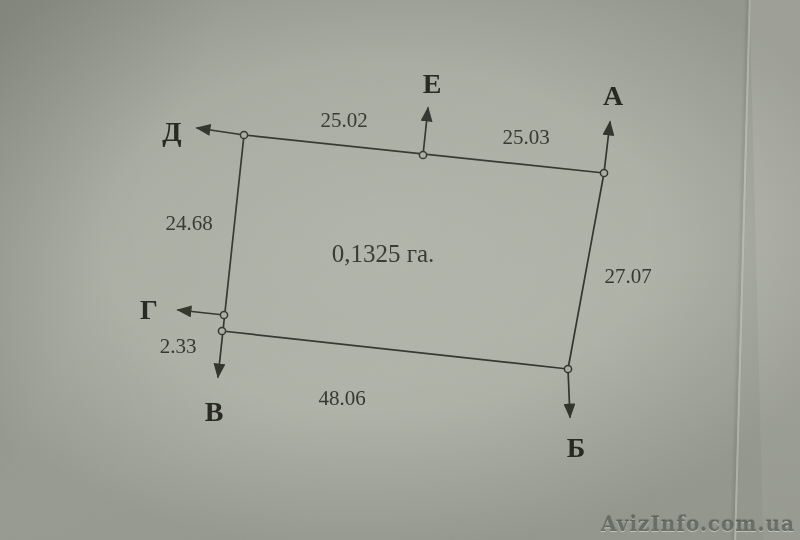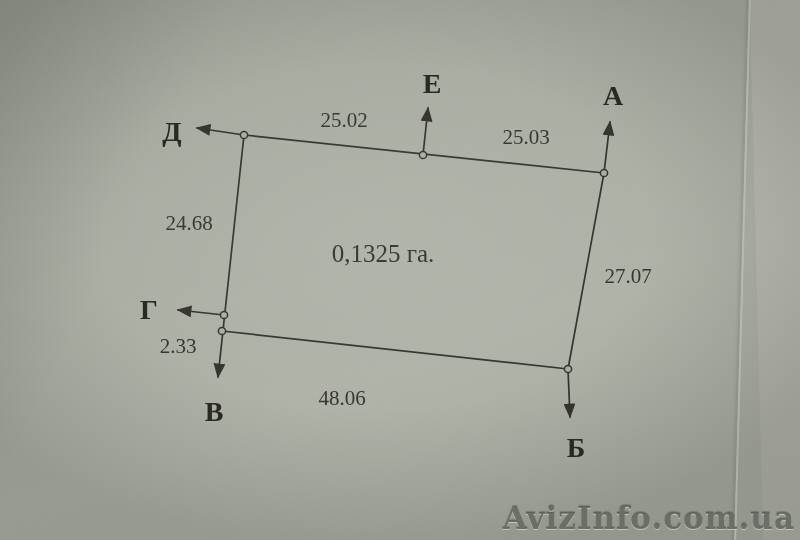--- a/index.html
+++ b/index.html
@@ -74,21 +74,21 @@
         rgba(0,0,0,0) 55%,
         rgba(26,30,23,0.16) 100%),
       linear-gradient(115deg, rgba(30,34,28,0.10) 0%, rgba(0,0,0,0) 22%);
     pointer-events: none;
   }
   .watermark {
     position: absolute;
     right: 5px; bottom: 4px;
     font-family: "DejaVu Serif", serif;
     font-weight: bold;
-    font-size: 31px;
+    font-size: 20px;
     letter-spacing: 1px;
     color: rgba(88,93,86,0.80);
     text-shadow: 0 1px 0 rgba(228,231,221,0.55), 0 -1px 1px rgba(48,52,46,0.30);
     filter: blur(0.4px);
     white-space: nowrap;
   }
 </style>
 </head>
 <body>
 

